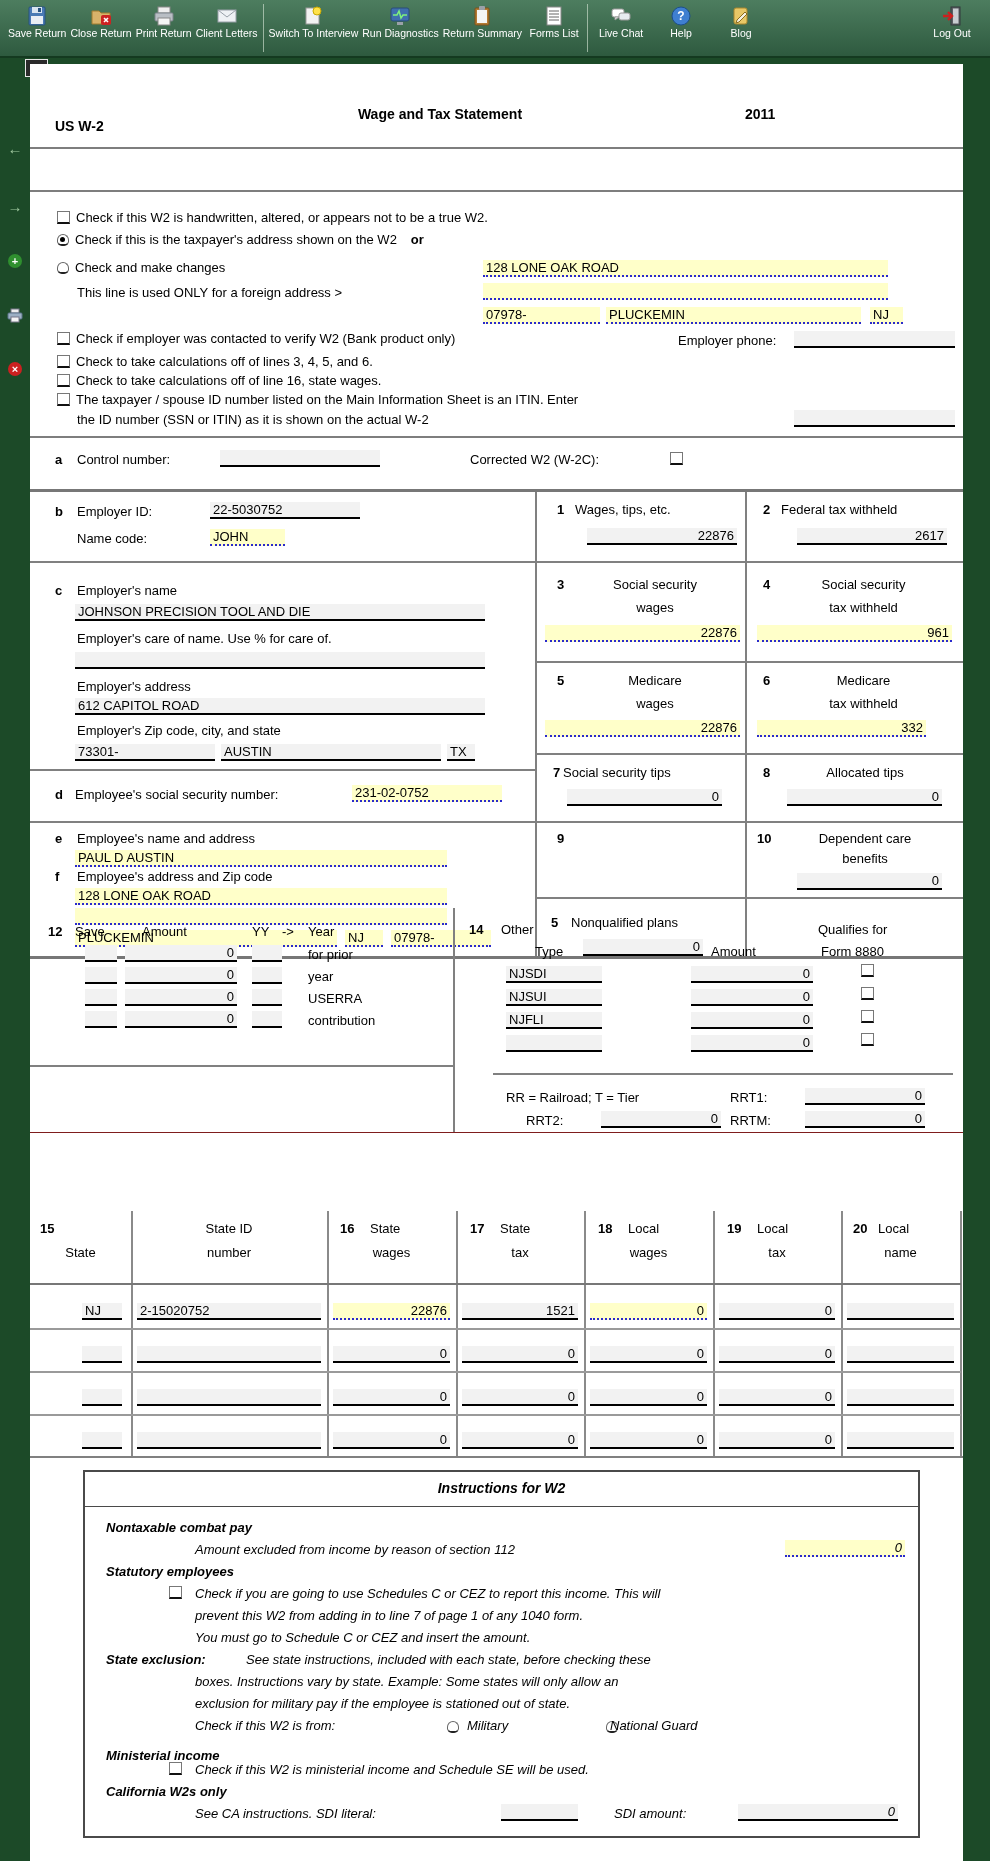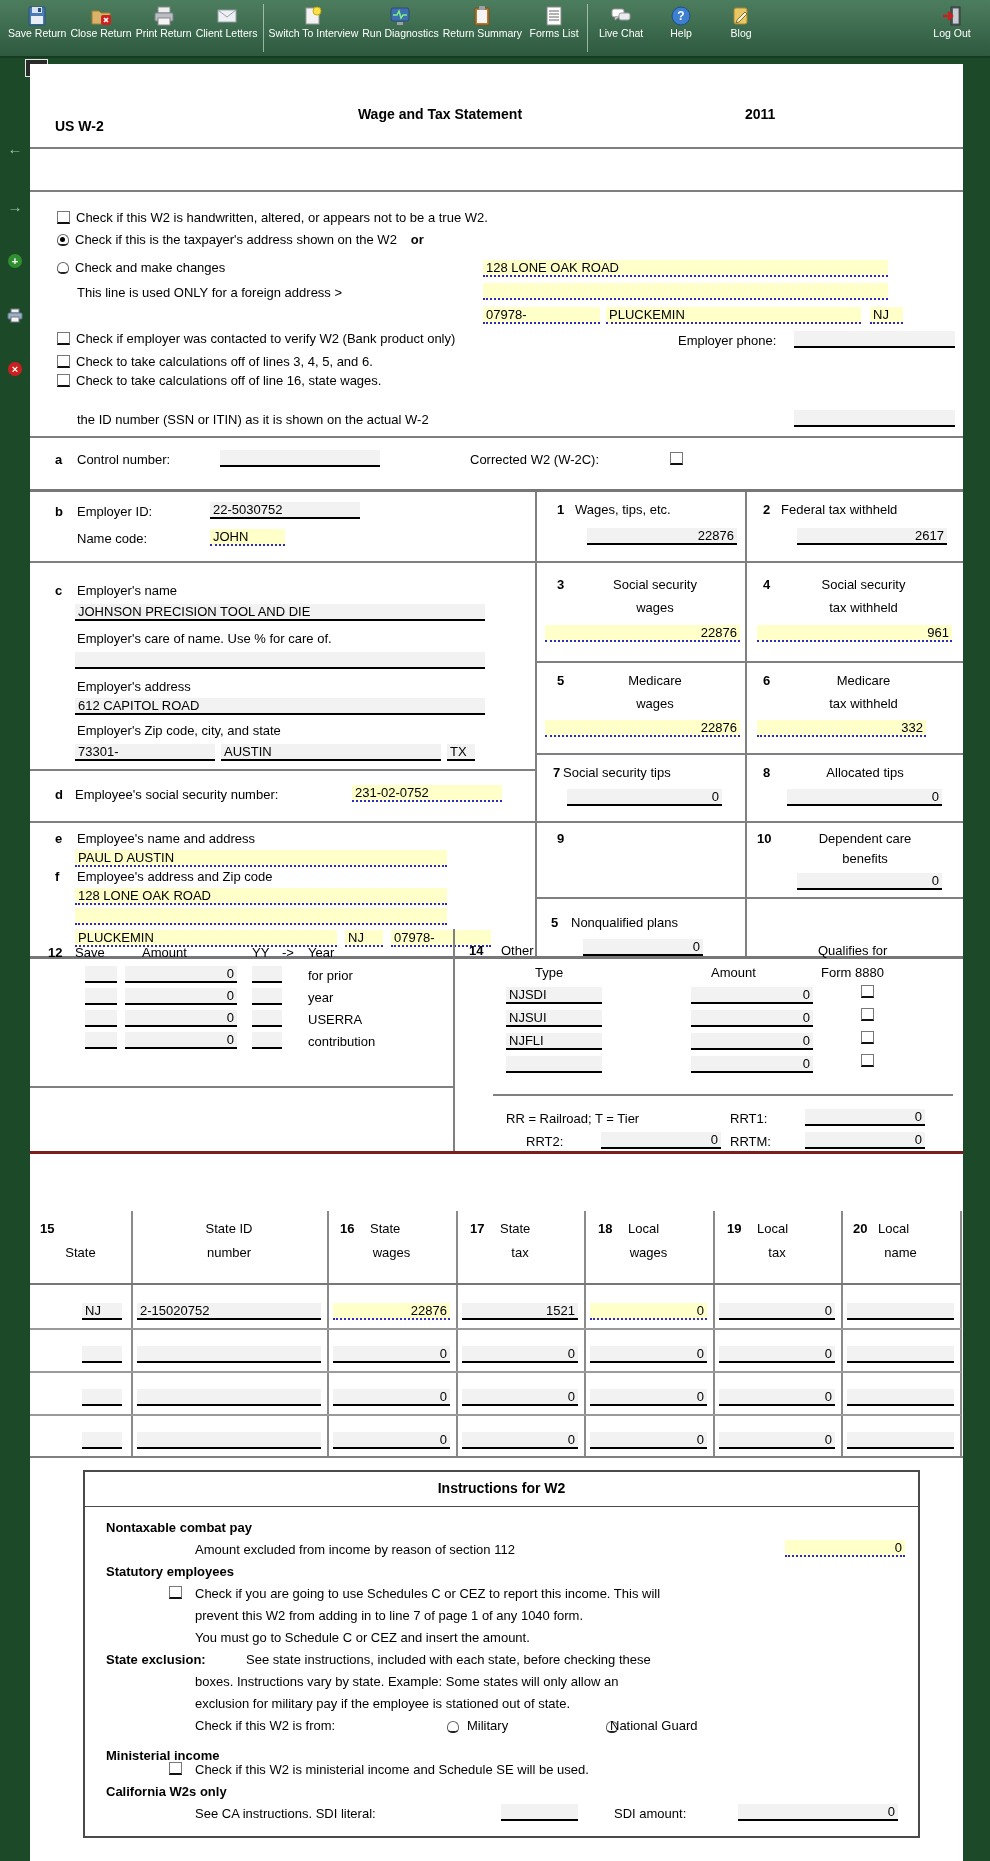--- a/index.html
+++ b/index.html
@@ -38,21 +38,21 @@
       background:#fff;display:inline-block;position:relative;box-sizing:border-box;flex:0 0 auto;}
   .rb.on::after{content:"";position:absolute;left:2px;top:2px;width:5px;height:5px;background:#000;border-radius:50%;}
   
   .vline{position:absolute;top:0;bottom:0;width:2px;background:#808080;}
   .cellnum{font-weight:bold;font-size:13px;}
   .ctr{text-align:center;}
   
   .st-vline{position:absolute;top:0;bottom:0;width:1.5px;background:#8a8a8a;}
   .st-hline{position:absolute;left:0;width:931px;height:1.5px;background:#9a9a9a;}
   
-  .insbox{position:absolute;left:53px;top:1406px;width:837px;height:368px;border:2px solid #4a4a4a;box-sizing:border-box;}
+  .insbox{position:absolute;left:53px;top:1406px;width:837px;height:368px;border:2px solid #4a4a4a;box-sizing:border-box;font-style:italic;}
   .ins-title{position:absolute;left:0;right:0;top:0;height:34px;border-bottom:1.5px solid #4a4a4a;
      text-align:center;font-weight:bold;font-size:14px;line-height:32px;}
 </style>
 </head>
 <body>
 
 <div class="toolbar">
   <div class="tb-btn" style="margin-left:6px">
     <span class="ticon">
         <svg width="22" height="22">
@@ -227,20 +227,24 @@
   </div>
   <div class="ab lbl" style="left:648px;top:269px">Employer phone:</div>
   <div class="ab fld" style="left:764px;top:267px;width:161px"></div>
   <div class="ab row" style="left:27px;top:290px">
     <span class="cb"></span>
     <span class="lbl">Check to take calculations off of lines 3, 4, 5, and 6.</span>
   </div>
   <div class="ab row" style="left:27px;top:309px">
     <span class="cb"></span>
     <span class="lbl">Check to take calculations off of line 16, state wages.</span>
+  </div>
+  <div class="ab row" style="left:27px;top:328px">
+    <span class="cb"></span>
+    <span class="lbl">The taxpayer / spouse ID number listed on the Main Information Sheet is an ITIN.  Enter</span>
   </div>
   <div class="ab lbl" style="left:47px;top:348px">the ID number  (SSN or ITIN)  as it is shown on the actual W-2</div>
   <div class="ab fld" style="left:764px;top:346px;width:161px"></div>
   <div class="hl" style="top:372px"></div>
 
   <div class="ab lbl b" style="left:25px;top:388px">a</div>
   <div class="ab lbl" style="left:47px;top:388px">Control number:</div>
   <div class="ab fld" style="left:190px;top:386px;width:160px"></div>
   <div class="ab lbl" style="left:440px;top:388px">Corrected W2  (W-2C):</div>
   <span class="cb ab" style="left:640px;top:388px"></span>
@@ -342,21 +346,21 @@
       </div>
 
       <div class="ab" style="left:0;top:407px;width:428px;height:63px">
         <span class="ab cellnum" style="left:16px;top:16px">5</span>
         <span class="ab lbl" style="left:36px;top:16px">Nonqualified plans</span>
         <div class="ab fld rt" style="left:48px;top:40px;width:120px">0</div>
       </div>
     </div>
   </div>
 
-  <div class="ab" style="left:0;top:865px;width:933px;height:225px;border-bottom:3px solid #7f1d1d;box-sizing:border-box">
+  <div class="ab" style="left:0;top:844px;width:933px;height:225px;border-bottom:1px solid #7f1d1d;box-sizing:border-box">
     <div class="vline" style="left:423px"></div>
 
     <div class="ab" style="left:0;top:0;width:423px;height:160px">
       <span class="ab cellnum" style="left:18px;top:16px">12</span>
       <span class="ab lbl" style="left:45px;top:16px">Save</span>
       <span class="ab lbl" style="left:112px;top:16px">Amount</span>
       <span class="ab lbl" style="left:222px;top:16px">YY</span>
       <span class="ab lbl" style="left:252px;top:16px">-&gt;</span>
       <span class="ab lbl" style="left:278px;top:16px">Year</span>
 

